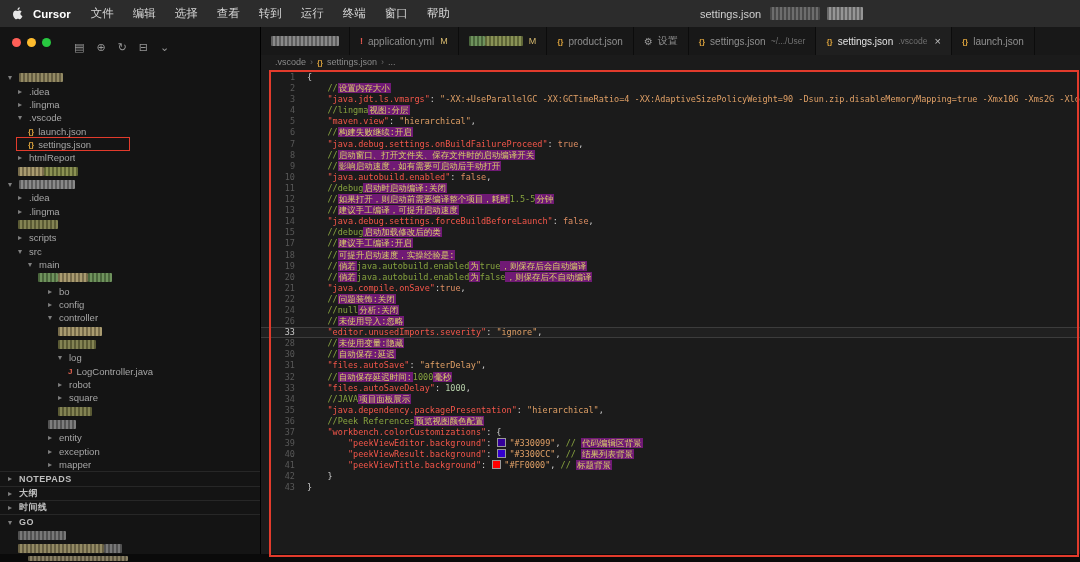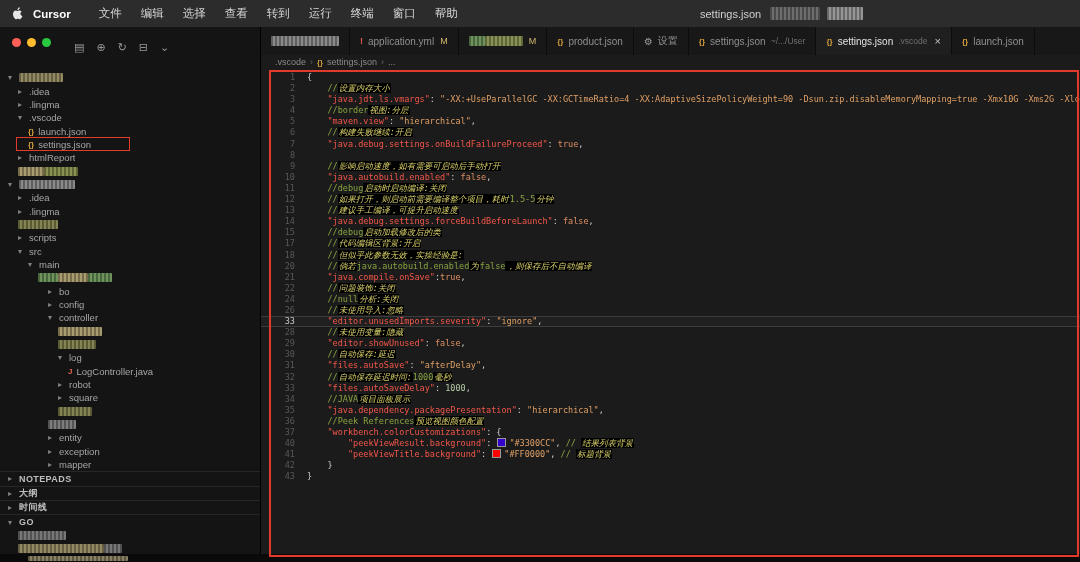--- a/index.html
+++ b/index.html
@@ -3,21 +3,21 @@
 <meta charset="utf-8">
 <style>
   html,body{margin:0;padding:0;background:#000;}
   #app{position:relative;width:1080px;height:562px;overflow:hidden;background:#0d0d0d;
        font-family:"Liberation Sans","DejaVu Sans",sans-serif;-webkit-font-smoothing:antialiased;}
 
   
   .menubar{position:absolute;top:0;left:0;right:0;height:27px;background:#2c2c2c;
            display:flex;align-items:center;color:#e3e3e3;font-size:11.5px;border-bottom:1px solid #1a1a1a;}
   .apple{margin:0 10px 0 12px;display:inline-flex;align-items:center;}
-  .appname{font-weight:bold;color:#ffffff;margin-right:28px;}
+  .appname{font-weight:bold;color:#ffffff;margin-right:20px;}
   .menu-item{margin-right:19px;color:#d6d6d6;cursor:default;white-space:nowrap;}
   .menu-right{position:absolute;left:700px;top:0;height:27px;display:flex;align-items:center;gap:9px;}
   .menu-right .title{color:#cfcfcf;font-size:11px;}
   .mosaic{display:inline-block;height:9px;border-radius:1px;opacity:.9;
           background-image:repeating-linear-gradient(90deg,rgba(0,0,0,.28) 0 2px,rgba(255,255,255,.07) 2px 4px);}
   .mosaic.tall{height:13px;}
   .mosaic.tab-m{height:10px;}
 
   
   .sidebar{position:absolute;top:27px;left:0;width:260px;bottom:8px;background:#141414;overflow:hidden;}
@@ -62,21 +62,21 @@
             box-shadow:inset 0 1px 0 #3c3c3c, inset 0 -1px 0 #3c3c3c;}
   .ln{display:inline-block;width:34px;flex:none;text-align:right;padding-right:12px;color:#585858;}
   .line.cur .ln{color:#c6c6c6;}
   .lc{white-space:pre;}
   .seg-p{color:#cfcfcf;}
   .seg-k{color:#f4564a;}
   .seg-s{color:#e0a066;}
   .seg-b{color:#df8f63;}
   .seg-n{color:#b5cea8;}
   .seg-c{color:#87a33f;}
-  .seg-h{color:#d8d069;background:#000000;padding:0 1px;font-style:italic;}
+  .seg-h{color:#d8d069;background:#701a75;padding:0 1px;}
   .swatch{display:inline-block;width:7px;height:7px;border:1px solid #999;margin:0 3px 0 1px;vertical-align:-1px;}
   .editor-red-box{position:absolute;left:8px;top:43px;width:806px;height:483px;
                   border:2px solid #e23b2c;pointer-events:none;z-index:5;}
 
   
   .bottombar{position:absolute;left:0;right:0;bottom:0;height:8px;background:#0a0a0a;display:flex;align-items:center;}
   .bottombar .mosaic{height:5px;margin-left:28px;}
 </style>
 </head>
 <body>
@@ -321,36 +321,37 @@
         <div class="line">
           <span class="ln">2</span>
           <span class="lc"><span class="seg-p">    </span><span class="seg-c">//</span><span class="seg-h">设置内存大小</span></span>
         </div>
         <div class="line">
           <span class="ln">3</span>
           <span class="lc"><span class="seg-p">    </span><span class="seg-k">"java.jdt.ls.vmargs"</span><span class="seg-p">: </span><span class="seg-s">"-XX:+UseParallelGC -XX:GCTimeRatio=4 -XX:AdaptiveSizePolicyWeight=90 -Dsun.zip.disableMemoryMapping=true -Xmx10G -Xms2G -Xlog:disable"</span></span>
         </div>
         <div class="line">
           <span class="ln">4</span>
-          <span class="lc"><span class="seg-p">    </span><span class="seg-c">//border</span><span class="seg-h">视图:分层</span></span>
+          <span class="lc"><span class="seg-p">    </span><span class="seg-c">//lingma</span><span class="seg-h">视图:分层</span></span>
         </div>
         <div class="line">
           <span class="ln">5</span>
           <span class="lc"><span class="seg-p">    </span><span class="seg-k">"maven.view"</span><span class="seg-p">: </span><span class="seg-s">"hierarchical"</span><span class="seg-p">,</span></span>
         </div>
         <div class="line">
           <span class="ln">6</span>
           <span class="lc"><span class="seg-p">    </span><span class="seg-c">//</span><span class="seg-h">构建失败继续:开启</span></span>
         </div>
         <div class="line">
           <span class="ln">7</span>
           <span class="lc"><span class="seg-p">    </span><span class="seg-k">"java.debug.settings.onBuildFailureProceed"</span><span class="seg-p">: </span><span class="seg-b">true</span><span class="seg-p">,</span></span>
         </div>
         <div class="line">
           <span class="ln">8</span>
+          <span class="lc"><span class="seg-p">    </span><span class="seg-c">//</span><span class="seg-h">启动窗口、打开文件夹、保存文件时的启动编译开关</span></span>
         </div>
         <div class="line">
           <span class="ln">9</span>
           <span class="lc"><span class="seg-p">    </span><span class="seg-c">//</span><span class="seg-h">影响启动速度，如有需要可启动后手动打开</span></span>
         </div>
         <div class="line">
           <span class="ln">10</span>
           <span class="lc"><span class="seg-p">    </span><span class="seg-k">"java.autobuild.enabled"</span><span class="seg-p">: </span><span class="seg-b">false</span><span class="seg-p">,</span></span>
         </div>
         <div class="line">
@@ -368,25 +369,29 @@
         <div class="line">
           <span class="ln">14</span>
           <span class="lc"><span class="seg-p">    </span><span class="seg-k">"java.debug.settings.forceBuildBeforeLaunch"</span><span class="seg-p">: </span><span class="seg-b">false</span><span class="seg-p">,</span></span>
         </div>
         <div class="line">
           <span class="ln">15</span>
           <span class="lc"><span class="seg-p">    </span><span class="seg-c">//debug</span><span class="seg-h">启动加载修改后的类</span></span>
         </div>
         <div class="line">
           <span class="ln">17</span>
-          <span class="lc"><span class="seg-p">    </span><span class="seg-c">//</span><span class="seg-h">代码编辑区背景:开启</span></span>
+          <span class="lc"><span class="seg-p">    </span><span class="seg-c">//</span><span class="seg-h">建议手工编译:开启</span></span>
         </div>
         <div class="line">
           <span class="ln">18</span>
-          <span class="lc"><span class="seg-p">    </span><span class="seg-c">//</span><span class="seg-h">但似乎此参数无效，实操经验是:</span></span>
+          <span class="lc"><span class="seg-p">    </span><span class="seg-c">//</span><span class="seg-h">可提升启动速度，实操经验是:</span></span>
+        </div>
+        <div class="line">
+          <span class="ln">19</span>
+          <span class="lc"><span class="seg-p">    </span><span class="seg-c">//</span><span class="seg-h">倘若</span><span class="seg-c">java.autobuild.enabled</span><span class="seg-h">为</span><span class="seg-c">true</span><span class="seg-h">，则保存后会自动编译</span></span>
         </div>
         <div class="line">
           <span class="ln">20</span>
           <span class="lc"><span class="seg-p">    </span><span class="seg-c">//</span><span class="seg-h">倘若</span><span class="seg-c">java.autobuild.enabled</span><span class="seg-h">为</span><span class="seg-c">false</span><span class="seg-h">，则保存后不自动编译</span></span>
         </div>
         <div class="line">
           <span class="ln">21</span>
           <span class="lc"><span class="seg-p">    </span><span class="seg-k">"java.compile.onSave"</span><span class="seg-p">:</span><span class="seg-b">true</span><span class="seg-p">,</span></span>
         </div>
         <div class="line">
@@ -403,24 +408,20 @@
         </div>
         <div class="line cur">
           <span class="ln">33</span>
           <span class="lc"><span class="seg-p">    </span><span class="seg-k">"editor.unusedImports.severity"</span><span class="seg-p">: </span><span class="seg-s">"ignore"</span><span class="seg-p">,</span></span>
         </div>
         <div class="line">
           <span class="ln">28</span>
           <span class="lc"><span class="seg-p">    </span><span class="seg-c">//</span><span class="seg-h">未使用变量:隐藏</span></span>
         </div>
         <div class="line">
-          <span class="ln">29</span>
-          <span class="lc"><span class="seg-p">    </span><span class="seg-k">"editor.showUnused"</span><span class="seg-p">: </span><span class="seg-b">false</span><span class="seg-p">,</span></span>
-        </div>
-        <div class="line">
           <span class="ln">30</span>
           <span class="lc"><span class="seg-p">    </span><span class="seg-c">//</span><span class="seg-h">自动保存:延迟</span></span>
         </div>
         <div class="line">
           <span class="ln">31</span>
           <span class="lc"><span class="seg-p">    </span><span class="seg-k">"files.autoSave"</span><span class="seg-p">: </span><span class="seg-s">"afterDelay"</span><span class="seg-p">,</span></span>
         </div>
         <div class="line">
           <span class="ln">32</span>
           <span class="lc"><span class="seg-p">    </span><span class="seg-c">//</span><span class="seg-h">自动保存延迟时间:</span><span class="seg-c">1000</span><span class="seg-h">毫秒</span></span>
@@ -437,20 +438,24 @@
           <span class="ln">35</span>
           <span class="lc"><span class="seg-p">    </span><span class="seg-k">"java.dependency.packagePresentation"</span><span class="seg-p">: </span><span class="seg-s">"hierarchical"</span><span class="seg-p">,</span></span>
         </div>
         <div class="line">
           <span class="ln">36</span>
           <span class="lc"><span class="seg-p">    </span><span class="seg-c">//Peek References</span><span class="seg-h">预览视图颜色配置</span></span>
         </div>
         <div class="line">
           <span class="ln">37</span>
           <span class="lc"><span class="seg-p">    </span><span class="seg-k">"workbench.colorCustomizations"</span><span class="seg-p">: {</span></span>
+        </div>
+        <div class="line">
+          <span class="ln">39</span>
+          <span class="lc"><span class="seg-p">        </span><span class="seg-k">"peekViewEditor.background"</span><span class="seg-p">: </span><span class="swatch" style="background-color: rgb(51, 0, 153);"></span><span class="seg-s">"#330099"</span><span class="seg-p">, </span><span class="seg-c">// </span><span class="seg-h">代码编辑区背景</span></span>
         </div>
         <div class="line">
           <span class="ln">40</span>
           <span class="lc"><span class="seg-p">        </span><span class="seg-k">"peekViewResult.background"</span><span class="seg-p">: </span><span class="swatch" style="background-color: rgb(51, 0, 204);"></span><span class="seg-s">"#3300CC"</span><span class="seg-p">, </span><span class="seg-c">// </span><span class="seg-h">结果列表背景</span></span>
         </div>
         <div class="line">
           <span class="ln">41</span>
           <span class="lc"><span class="seg-p">        </span><span class="seg-k">"peekViewTitle.background"</span><span class="seg-p">: </span><span class="swatch" style="background-color: rgb(255, 0, 0);"></span><span class="seg-s">"#FF0000"</span><span class="seg-p">, </span><span class="seg-c">// </span><span class="seg-h">标题背景</span></span>
         </div>
         <div class="line">

